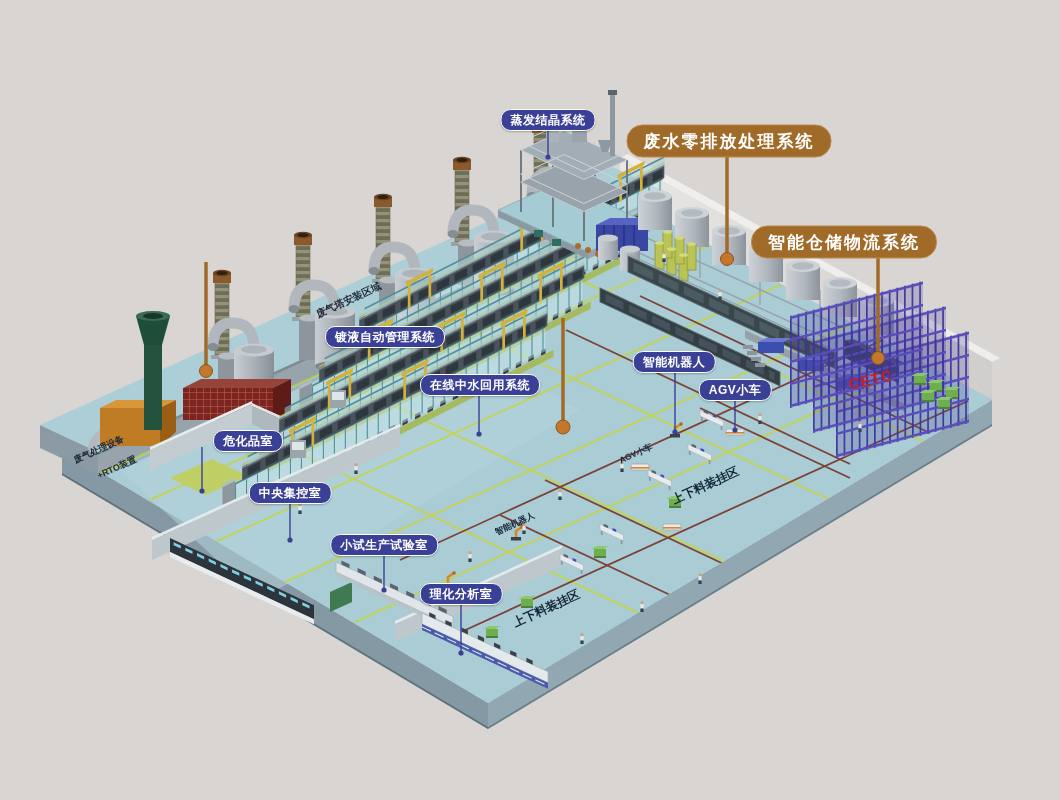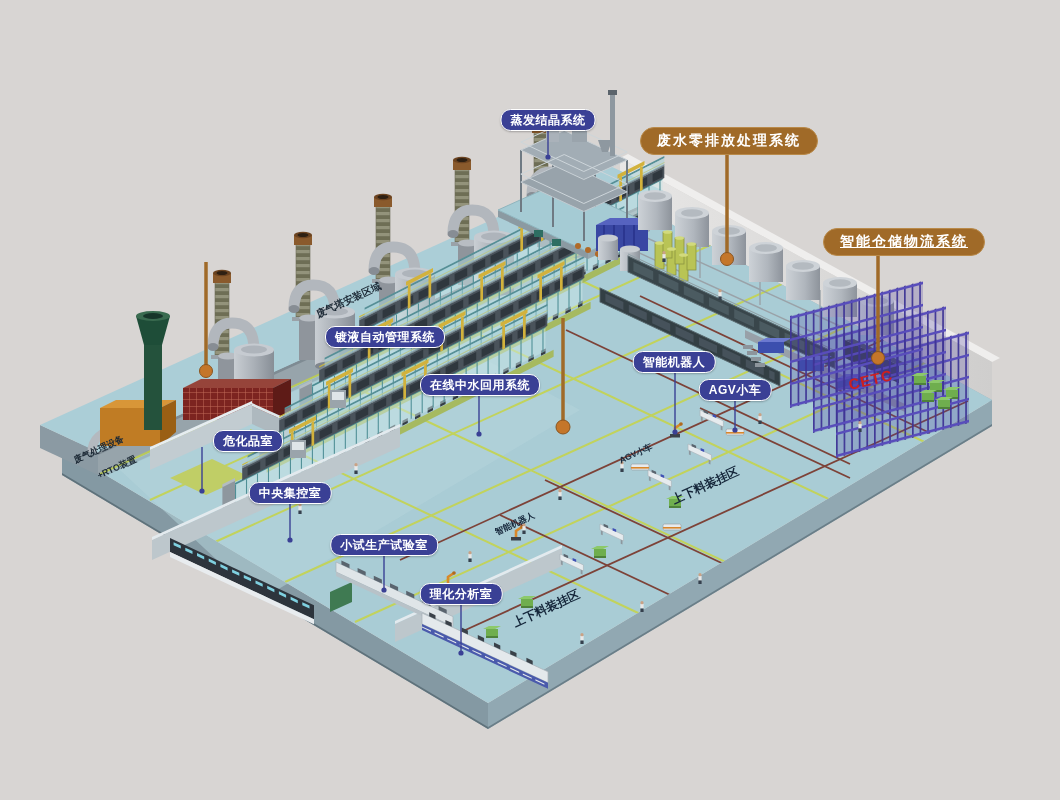--- a/index.html
+++ b/index.html
@@ -1,20 +1,20 @@
 <!DOCTYPE html>
 <html><head>
 <meta charset="utf-8">
 <style>
   html,body{margin:0;padding:0;}
   body{width:1060px;height:800px;overflow:hidden;background:#d8d5d3;font-family:"Liberation Sans",sans-serif;}
   #scene{position:relative;width:1060px;height:800px;}
   svg{position:absolute;left:0;top:0;}
   .lbl{position:absolute;transform:translate(-50%,-50%);white-space:nowrap;color:#fff;font-weight:bold;text-align:center;}
-  .lbl-major{background:#a06a28;border-radius:16px;padding:4px 16px;font-size:14px;letter-spacing:2px;border:1px solid #b98a4a;}
+  .lbl-major{background:#a06a28;border-radius:16px;padding:4px 16px;font-size:17px;letter-spacing:2px;border:1px solid #b98a4a;}
   .lbl-minor{background:#3a4095;border-radius:10px;padding:1.5px 9px;font-size:12px;letter-spacing:0.5px;border:1.5px solid #fff;box-shadow:0 1px 2px rgba(0,0,0,.25);}
 </style>
 </head>
 <body>
 
 <div id="scene">
 <svg width="1060" height="800" viewBox="0 0 1060 800">
   <defs>
     <linearGradient id="gCyl" x1="0" y1="0" x2="1" y2="0">
       <stop offset="0" stop-color="#c9ced3"></stop>
@@ -505,21 +505,21 @@
           <circle cx="735" cy="430" r="2.6"></circle>
           <circle cx="202" cy="491" r="2.6"></circle>
           <circle cx="290" cy="540" r="2.6"></circle>
           <circle cx="384" cy="590" r="2.6"></circle>
           <circle cx="461" cy="653" r="2.6"></circle>
     </g>
   </g>
 </svg>
 
 <div class="lbl lbl-major" style="left:729px;top:141px;">废水零排放处理系统</div>
-<div class="lbl lbl-major" style="left:904px;top:242px;text-decoration:underline;">智能仓储物流系统</div>
+<div class="lbl lbl-major" style="left:844px;top:242px;">智能仓储物流系统</div>
 
 <div class="lbl lbl-minor" style="left:548px;top:120px;">蒸发结晶系统</div>
 <div class="lbl lbl-minor" style="left:385px;top:337px;">镀液自动管理系统</div>
 <div class="lbl lbl-minor" style="left:480px;top:385px;">在线中水回用系统</div>
 <div class="lbl lbl-minor" style="left:674px;top:362px;">智能机器人</div>
 <div class="lbl lbl-minor" style="left:735px;top:390px;">AGV小车</div>
 <div class="lbl lbl-minor" style="left:200px;top:441px;margin-left:48px;">危化品室</div>
 <div class="lbl lbl-minor" style="left:290px;top:493px;">中央集控室</div>
 <div class="lbl lbl-minor" style="left:384px;top:545px;">小试生产试验室</div>
 <div class="lbl lbl-minor" style="left:461px;top:594px;">理化分析室</div>

